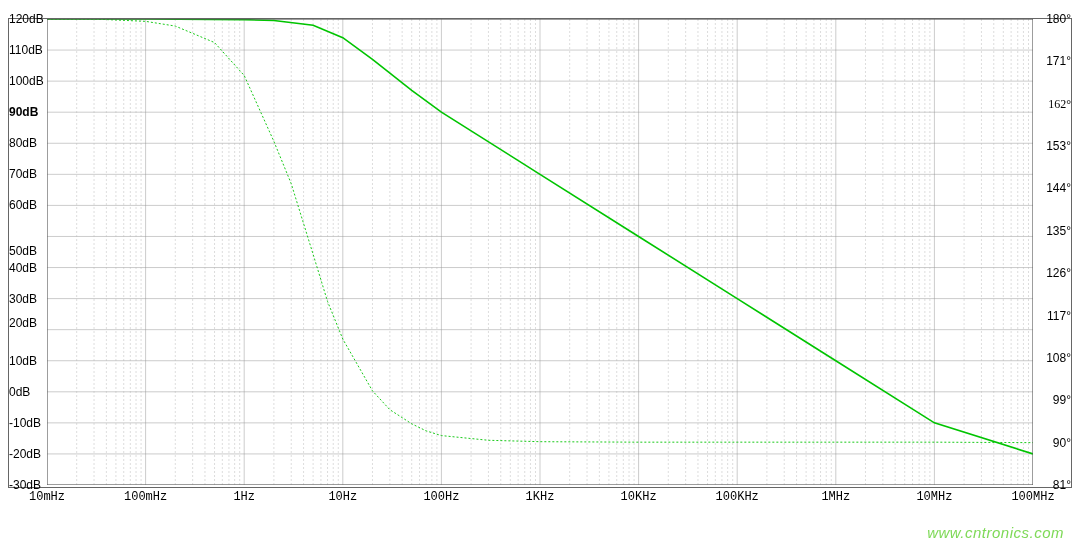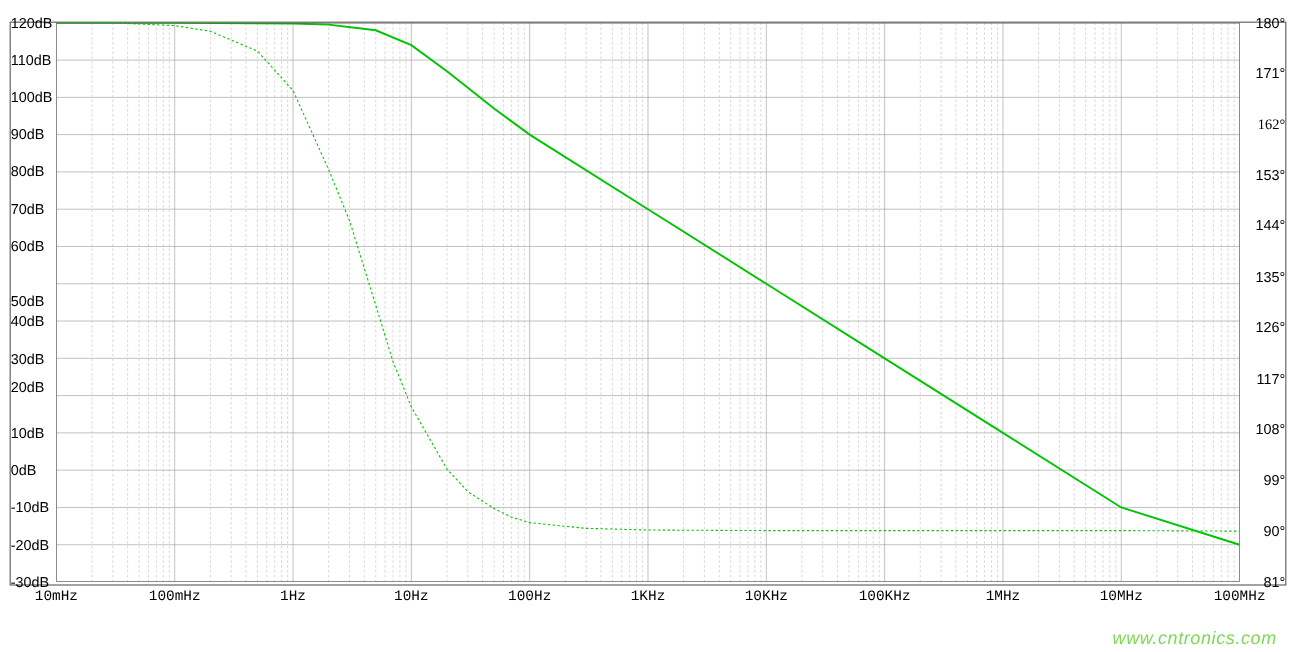--- a/index.html
+++ b/index.html
@@ -123,21 +123,21 @@
 
 <div class="container">
 
 
   <div class="plot-outer"></div>
 
   <div class="left-axis" id="left-axis">
       <div class="y-tick-label left" style="top: 0px;">120dB</div>
       <div class="y-tick-label left" style="top: 31.0667px;">110dB</div>
       <div class="y-tick-label left" style="top: 62.1333px;">100dB</div>
-      <div class="y-tick-label left" style="top: 93.2px;">90dB</div>
+      <div class="y-tick-label left" style="top: 93.2px; font-weight: bold;">90dB</div>
       <div class="y-tick-label left" style="top: 124.267px;">80dB</div>
       <div class="y-tick-label left" style="top: 155.333px;">70dB</div>
       <div class="y-tick-label left" style="top: 186.4px;">60dB</div>
       <div class="y-tick-label left" style="top: 232px;">50dB</div>
       <div class="y-tick-label left" style="top: 248.533px;">40dB</div>
       <div class="y-tick-label left" style="top: 279.6px;">30dB</div>
       <div class="y-tick-label left" style="top: 304px;">20dB</div>
       <div class="y-tick-label left" style="top: 341.733px;">10dB</div>
       <div class="y-tick-label left" style="top: 372.8px;">0dB</div>
       <div class="y-tick-label left" style="top: 403.867px;">-10dB</div>

